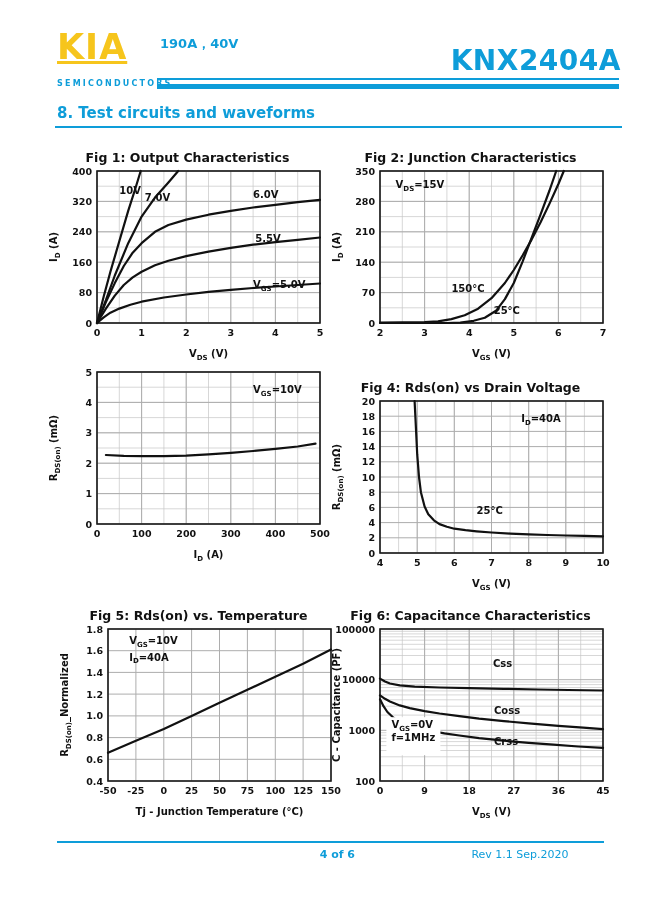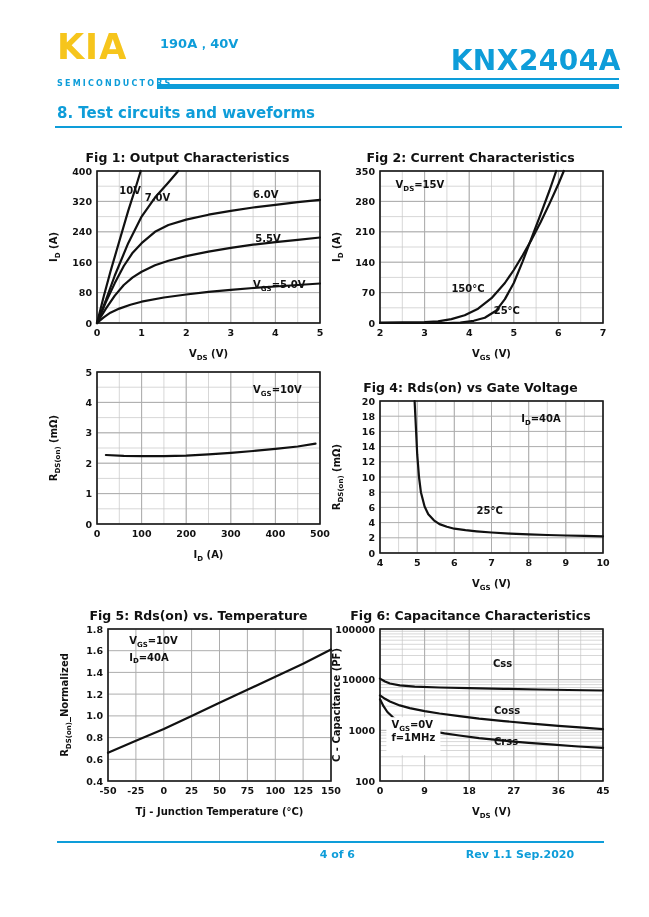--- a/index.html
+++ b/index.html
@@ -1,21 +1,21 @@
 <!DOCTYPE html>
 <html style="--accent: #0e9dd9; --gold: #f6c51c;"><head>
 <meta charset="utf-8">
 <style>
   :root{ --accent:#0e9dd9; --gold:#f6c51c; }
   html,body{margin:0;padding:0;background:#ffffff;}
   body{font-family:"DejaVu Sans","Liberation Sans",sans-serif; width:649px; height:917px; position:relative;}
   .page{position:absolute;inset:0;background:#fff;}
 
   
-  .logo{position:absolute;left:57px;top:30px;font-size:35px;font-weight:800;color:var(--gold);letter-spacing:1px;line-height:1;}
+  .logo{position:absolute;left:57px;top:30px;font-size:35px;font-weight:800;color:var(--gold);letter-spacing:1px;line-height:1;text-decoration:underline;}
   .logo-sub{position:absolute;left:57px;top:79px;font-size:8px;font-weight:700;color:var(--accent);letter-spacing:2.2px;}
   .hd-mid{position:absolute;left:160px;top:35px;font-size:13px;font-weight:700;color:var(--accent);line-height:17px;}
   .part{position:absolute;right:28px;top:44px;font-size:28px;font-weight:600;color:var(--accent);letter-spacing:0.5px;}
   .rule-thin{position:absolute;left:157px;top:78px;width:462px;height:2px;background:var(--accent);}
   .rule-thick{position:absolute;left:157px;top:84px;width:462px;height:5px;background:var(--accent);}
 
   
   .sec-title{position:absolute;left:57px;top:104px;font-size:15px;font-weight:700;color:var(--accent);}
   .sec-rule{position:absolute;left:55px;top:126px;width:567px;height:2px;background:var(--accent);}
 
@@ -25,21 +25,21 @@
   #fg2{left:45px;top:366px;} #fg3{left:328px;top:366px;}
   #fg4{left:56px;top:594px;} #fg5{left:328px;top:594px;}
   .fig-title{height:28px;display:flex;align-items:flex-end;justify-content:center;text-align:center;
     font-size:12.5px;font-weight:700;color:#111;white-space:pre-line;line-height:13px;margin-bottom:1px;}
   .chart-holder{width:285px;height:196px;}
   svg text{font-family:"DejaVu Sans","Liberation Sans",sans-serif;}
 
   
   .foot-rule{position:absolute;left:57px;top:841px;width:547px;height:2px;background:var(--accent);}
   .page-num{position:absolute;left:255px;top:848px;width:100px;text-align:right;font-size:11px;font-weight:700;color:var(--accent);}
-  .rev{position:absolute;left:445px;top:848px;width:150px;text-align:center;font-size:11px;font-weight:700;color:var(--accent);}
+  .rev{position:absolute;left:445px;top:848px;width:150px;text-align:center;font-size:11px;font-weight:400;color:var(--accent);}
 </style>
 </head>
 <body>
 
 <div class="page">
 
   <div class="logo">KIA</div>
   <div class="logo-sub">SEMICONDUCTORS</div>
   <div class="hd-mid">
     <div>190A，40V</div>
@@ -109,21 +109,21 @@
           <text x="47" y="131.1" text-anchor="end" font-size="9.5" font-weight="700" fill="#111">80</text>
           <text x="47" y="100.7" text-anchor="end" font-size="9.5" font-weight="700" fill="#111">160</text>
           <text x="47" y="70.3" text-anchor="end" font-size="9.5" font-weight="700" fill="#111">240</text>
           <text x="47" y="39.9" text-anchor="end" font-size="9.5" font-weight="700" fill="#111">320</text>
           <text x="47" y="9.5" text-anchor="end" font-size="9.5" font-weight="700" fill="#111">400</text>
           <text x="163.5" y="192" text-anchor="middle" font-size="10" font-weight="700" fill="#111">V<tspan font-size="7px" dy="2.5">DS</tspan><tspan dy="-2.5">​</tspan> (V)</text>
           <text transform="translate(12 82) rotate(-90)" text-anchor="middle" font-size="10" font-weight="700" fill="#111">I<tspan font-size="7px" dy="2.5">D</tspan><tspan dy="-2.5">​</tspan> (A)</text>
         </svg></div>
   </div>
   <div class="fig" id="fg1">
-    <div class="fig-title">Fig 2: Current Characteristics</div>
+    <div class="fig-title">Fig 2: Junction Characteristics</div>
     <div class="chart-holder"><svg width="285" height="196" viewBox="0 0 285 196" xmlns="http://www.w3.org/2000/svg">
           <line x1="52.0" y1="6.0" x2="52.0" y2="158.0" stroke="#c6c6c6" stroke-width="0.7"></line>
           <line x1="74.3" y1="6.0" x2="74.3" y2="158.0" stroke="#c6c6c6" stroke-width="0.7"></line>
           <line x1="96.6" y1="6.0" x2="96.6" y2="158.0" stroke="#c6c6c6" stroke-width="0.7"></line>
           <line x1="118.9" y1="6.0" x2="118.9" y2="158.0" stroke="#c6c6c6" stroke-width="0.7"></line>
           <line x1="141.2" y1="6.0" x2="141.2" y2="158.0" stroke="#c6c6c6" stroke-width="0.7"></line>
           <line x1="163.5" y1="6.0" x2="163.5" y2="158.0" stroke="#c6c6c6" stroke-width="0.7"></line>
           <line x1="185.8" y1="6.0" x2="185.8" y2="158.0" stroke="#c6c6c6" stroke-width="0.7"></line>
           <line x1="208.1" y1="6.0" x2="208.1" y2="158.0" stroke="#c6c6c6" stroke-width="0.7"></line>
           <line x1="230.4" y1="6.0" x2="230.4" y2="158.0" stroke="#c6c6c6" stroke-width="0.7"></line>
@@ -223,21 +223,21 @@
           <text x="47" y="131.1" text-anchor="end" font-size="9.5" font-weight="700" fill="#111">1</text>
           <text x="47" y="100.7" text-anchor="end" font-size="9.5" font-weight="700" fill="#111">2</text>
           <text x="47" y="70.3" text-anchor="end" font-size="9.5" font-weight="700" fill="#111">3</text>
           <text x="47" y="39.9" text-anchor="end" font-size="9.5" font-weight="700" fill="#111">4</text>
           <text x="47" y="9.5" text-anchor="end" font-size="9.5" font-weight="700" fill="#111">5</text>
           <text x="163.5" y="192" text-anchor="middle" font-size="10" font-weight="700" fill="#111">I<tspan font-size="7px" dy="2.5">D</tspan><tspan dy="-2.5">​</tspan> (A)</text>
           <text transform="translate(12 82) rotate(-90)" text-anchor="middle" font-size="10" font-weight="700" fill="#111">R<tspan font-size="7px" dy="2.5">DS(on)</tspan><tspan dy="-2.5">​</tspan> (mΩ)</text>
         </svg></div>
   </div>
   <div class="fig" id="fg3">
-    <div class="fig-title">Fig 4: Rds(on) vs Gate Voltage</div>
+    <div class="fig-title">Fig 4: Rds(on) vs Drain Voltage</div>
     <div class="chart-holder"><svg width="285" height="196" viewBox="0 0 285 196" xmlns="http://www.w3.org/2000/svg">
           <line x1="52.0" y1="6.0" x2="52.0" y2="158.0" stroke="#c6c6c6" stroke-width="0.7"></line>
           <line x1="70.6" y1="6.0" x2="70.6" y2="158.0" stroke="#c6c6c6" stroke-width="0.7"></line>
           <line x1="89.2" y1="6.0" x2="89.2" y2="158.0" stroke="#c6c6c6" stroke-width="0.7"></line>
           <line x1="107.8" y1="6.0" x2="107.8" y2="158.0" stroke="#c6c6c6" stroke-width="0.7"></line>
           <line x1="126.3" y1="6.0" x2="126.3" y2="158.0" stroke="#c6c6c6" stroke-width="0.7"></line>
           <line x1="144.9" y1="6.0" x2="144.9" y2="158.0" stroke="#c6c6c6" stroke-width="0.7"></line>
           <line x1="163.5" y1="6.0" x2="163.5" y2="158.0" stroke="#c6c6c6" stroke-width="0.7"></line>
           <line x1="182.1" y1="6.0" x2="182.1" y2="158.0" stroke="#c6c6c6" stroke-width="0.7"></line>
           <line x1="200.7" y1="6.0" x2="200.7" y2="158.0" stroke="#c6c6c6" stroke-width="0.7"></line>

